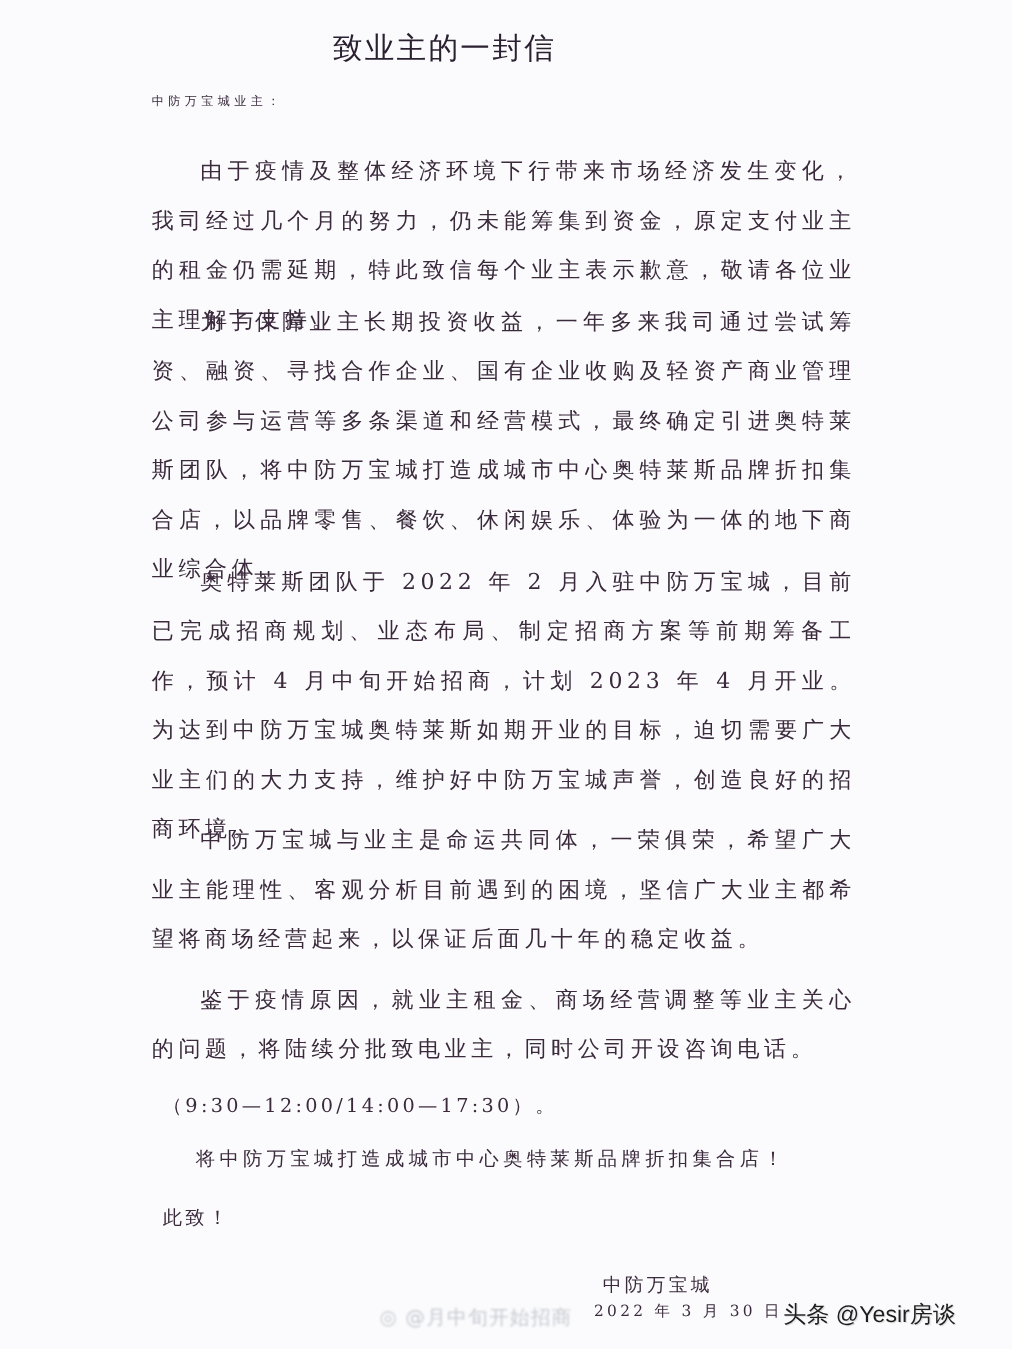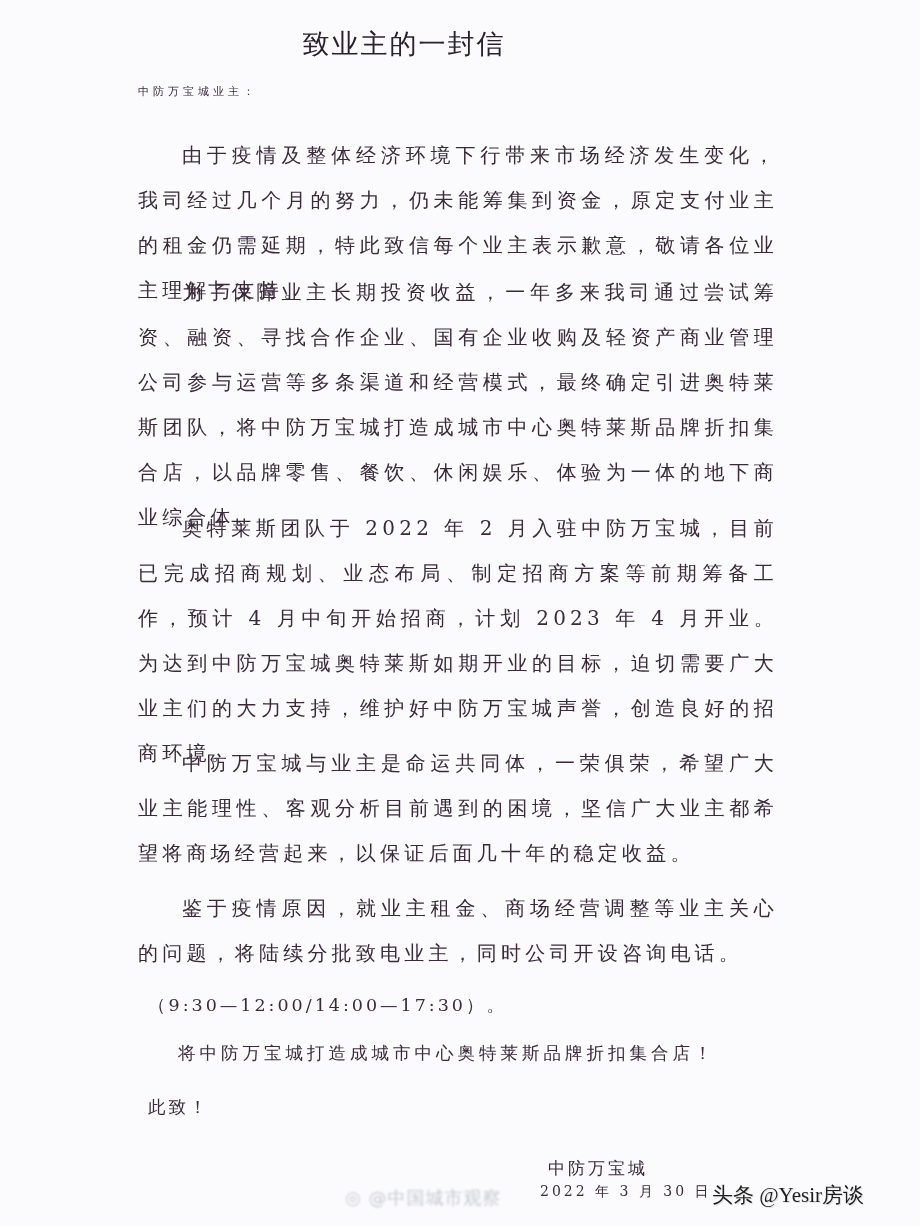--- a/index.html
+++ b/index.html
@@ -17,36 +17,36 @@
     letter-spacing: 4.2px; text-indent: 2.2em; text-align: justify;
   }
   .line { position: absolute; left: 148px; font-size: 17.5px; letter-spacing: 3px; }
   .sign { position: absolute; left: 548px; top: 1137px; font-size: 17px; letter-spacing: 3px; margin-top: 20px; }
   .date { position: absolute; left: 540px; top: 1183px; font-size: 14px; letter-spacing: 3px; }
   .wm-left {
     position: absolute; left: 345px; top: 1186px; font-family: "DejaVu Sans", sans-serif;
     font-size: 18px; color: #b8bcc4; opacity: 0.8; filter: blur(0.8px); letter-spacing: 1px;
   }
   .wm-right {
-    position: absolute; left: 712px; top: 1181px; font-family: Liberation Serif, serif;
+    position: absolute; left: 712px; top: 1181px; font-family: Liberation Sans, sans-serif;
     font-size: 21px; color: #1e1e1e; text-shadow: 0 0 1px #fff, 1px 1px 0 #ddd;
   }
 </style>
 </head>
 <body>
 
 <div class="title">致业主的一封信</div>
 <div class="salutation">中防万宝城业主：</div>
 
 <div class="para" style="top:133px">由于疫情及整体经济环境下行带来市场经济发生变化，我司经过几个月的努力，仍未能筹集到资金，原定支付业主的租金仍需延期，特此致信每个业主表示歉意，敬请各位业主理解与支持。</div>
 <div class="para" style="top:270px">为了保障业主长期投资收益，一年多来我司通过尝试筹资、融资、寻找合作企业、国有企业收购及轻资产商业管理公司参与运营等多条渠道和经营模式，最终确定引进奥特莱斯团队，将中防万宝城打造成城市中心奥特莱斯品牌折扣集合店，以品牌零售、餐饮、休闲娱乐、体验为一体的地下商业综合体。</div>
 <div class="para" style="top:506px">奥特莱斯团队于 2022 年 2 月入驻中防万宝城，目前已完成招商规划、业态布局、制定招商方案等前期筹备工作，预计 4 月中旬开始招商，计划 2023 年 4 月开业。为达到中防万宝城奥特莱斯如期开业的目标，迫切需要广大业主们的大力支持，维护好中防万宝城声誉，创造良好的招商环境。</div>
 <div class="para" style="top:741px">中防万宝城与业主是命运共同体，一荣俱荣，希望广大业主能理性、客观分析目前遇到的困境，坚信广大业主都希望将商场经营起来，以保证后面几十年的稳定收益。</div>
 <div class="para" style="top:886px">鉴于疫情原因，就业主租金、商场经营调整等业主关心的问题，将陆续分批致电业主，同时公司开设咨询电话。</div>
 
 <div class="line" style="top:993px">（9:30—12:00/14:00—17:30）。</div>
 <div class="line" style="top:1041px;left:178px;letter-spacing:4px">将中防万宝城打造成城市中心奥特莱斯品牌折扣集合店！</div>
 <div class="line" style="top:1095px">此致！</div>
 
 <div class="sign">中防万宝城</div>
-<div class="wm-left"><span>◎ </span><span>@中国城市观察</span></div>
+<div class="wm-left"><span>◎ </span><span>@月中旬开始招商</span></div>
 <div class="date">2022 年 3 月 30 日</div>
 <div class="wm-right">头条 @Yesir房谈</div>
 
 </body></html>

